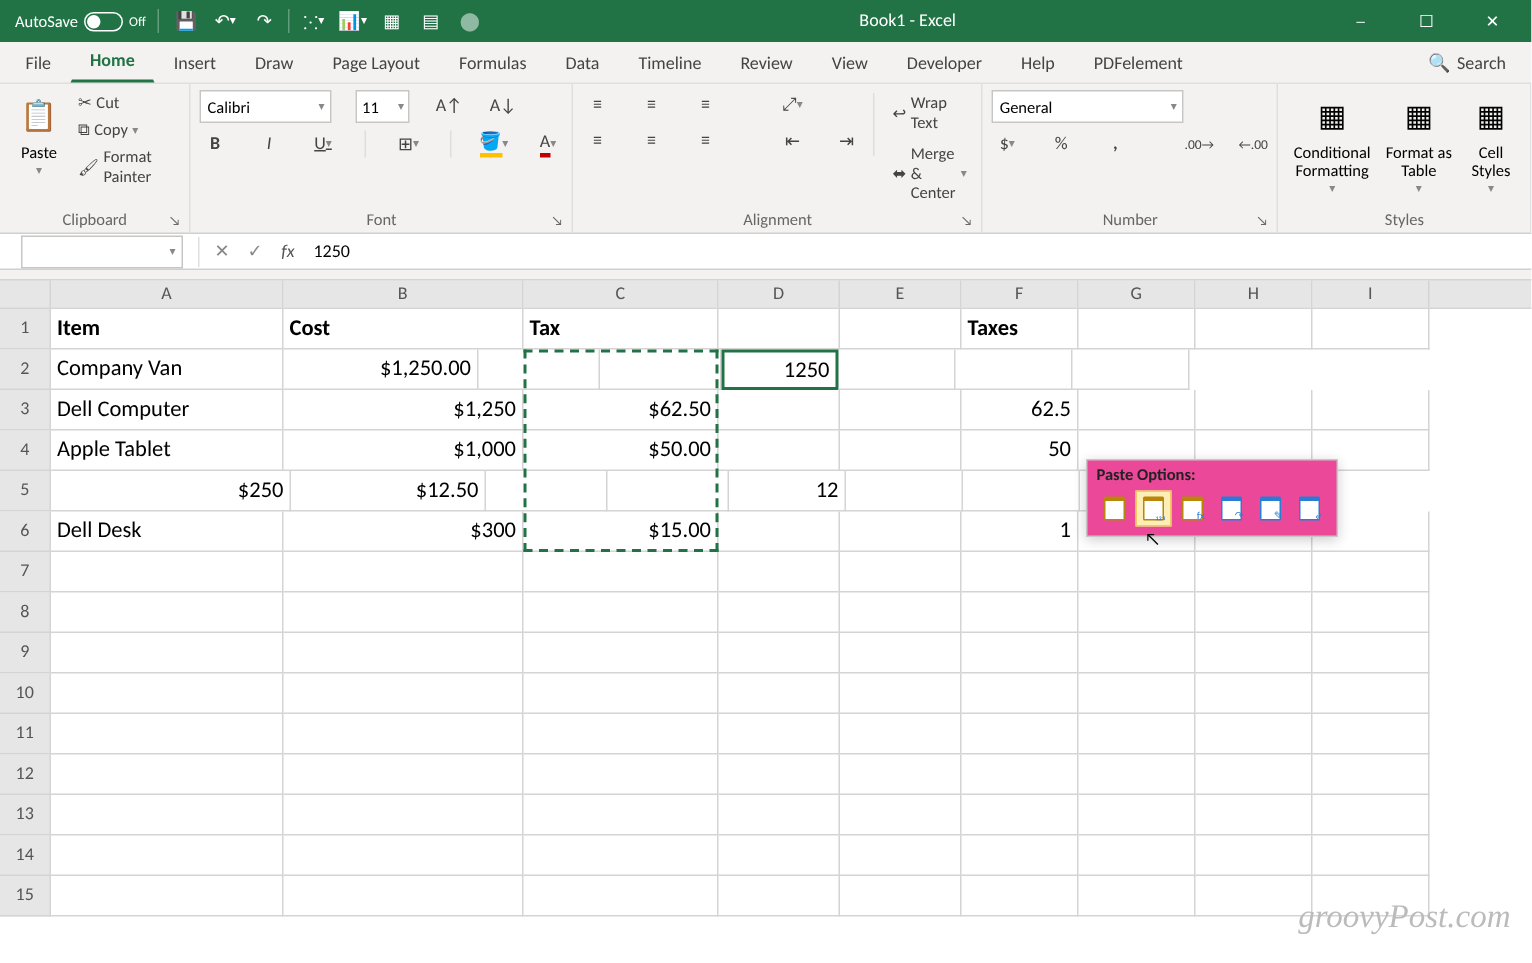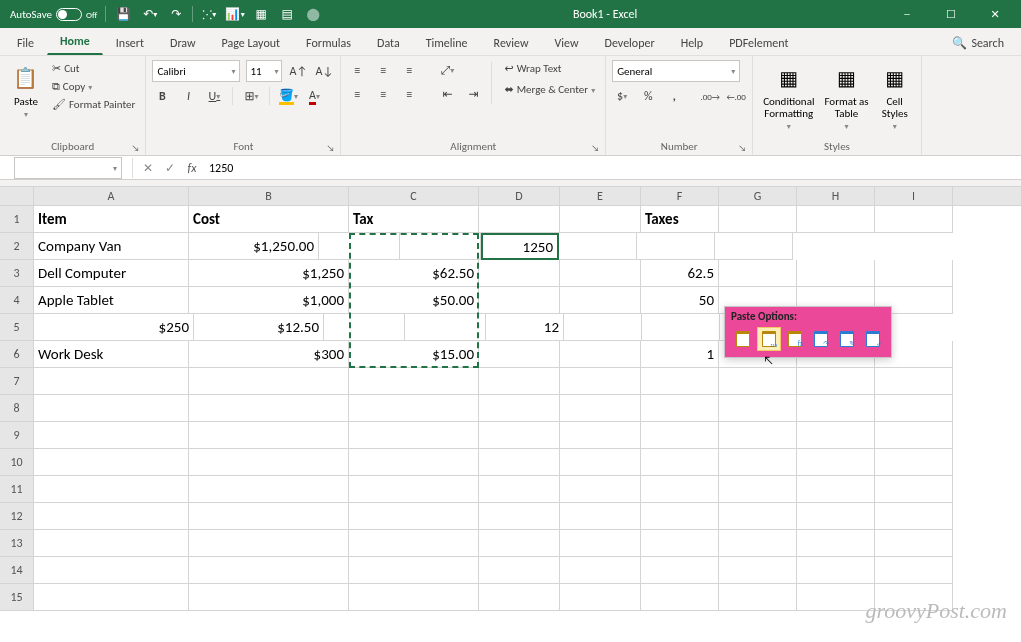--- a/index.html
+++ b/index.html
@@ -27,21 +27,21 @@
 
 .ribbon { height: 100px; background: #f3f2f1; display: flex; border-bottom: 1px solid #d0d0d0; }
 .group { display: flex; flex-direction: column; padding: 4px 6px 0; border-right: 1px solid #e1dfdd; }
 .group-body { flex: 1; display: flex; align-items: flex-start; gap: 2px; }
 .group-label { height: 18px; font-size: 11px; color: #666; text-align: center; display: flex; align-items: center; justify-content: center; position: relative; }
 .group-label .launcher { position: absolute; right: 0; bottom: 2px; font-size: 9px; color: #666;}
 .big-btn { display: flex; flex-direction: column; align-items: center; justify-content:flex-start; gap: 2px; padding: 2px 4px; cursor: pointer; min-width: 40px; text-align:center; font-size: 11px; line-height:1.1;}
 .big-btn .ico { width: 32px; height: 32px; display:flex; align-items:center; justify-content:center; font-size: 20px;}
 .btn { padding: 2px 4px; cursor: pointer; display: flex; align-items: center; gap: 3px; font-size: 11px; color: #444; }
 .col { display: flex; flex-direction: column; gap: 1px; }
-.row { display: flex; align-items: center; gap: 6px; }
+.row { display: flex; align-items: center; gap: 16px; }
 .fontname { width: 88px; height: 22px; border: 1px solid #c8c6c4; background: #fff; padding: 0 4px; font-size: 11px; display:flex; align-items:center; justify-content:space-between;}
 .fontsize { width: 36px; height: 22px; border: 1px solid #c8c6c4; background: #fff; padding: 0 3px; font-size: 11px; display:flex; align-items:center; justify-content:space-between;}
 .sm-btn { width: 20px; height: 20px; display:flex; align-items:center; justify-content:center; cursor:pointer; font-size:12px; color:#444;}
 .numfmt { width: 128px; height:22px; border:1px solid #c8c6c4; background:#fff; padding:0 4px; font-size:11px; display:flex;align-items:center;justify-content:space-between;}
 
 
 .formula-bar { height: 24px; border-bottom: 1px solid #d0d0d0; display: flex; align-items: center; background: #fff; }
 .namebox { width: 108px; height: 22px; border: 1px solid #c8c6c4; margin: 0 6px 0 14px; padding: 0 4px; font-size: 12px; display:flex; align-items:center; justify-content:space-between;}
 .fb-sep { width:1px; height:20px; background:#e1dfdd; margin:0 4px;}
 .fb-btn { width:22px; height:22px; display:flex; align-items:center; justify-content:center; color:#888; cursor:pointer;}
@@ -385,21 +385,21 @@
           <div class="cell cB right">$250</div>
           <div class="cell cC right">$12.50</div>
           <div class="cell cD"></div>
           <div class="cell cE"></div>
           <div class="cell cF right">12</div>
           <div class="cell cG"></div>
           <div class="cell cH"></div>
           <div class="cell cI"></div>
         </div>
         <div class="cellrow">
-          <div class="cell cA">Work Desk</div>
+          <div class="cell cA">Dell Desk</div>
           <div class="cell cB right">$300</div>
           <div class="cell cC right">$15.00</div>
           <div class="cell cD"></div>
           <div class="cell cE"></div>
           <div class="cell cF right">1</div>
           <div class="cell cG"></div>
           <div class="cell cH"></div>
           <div class="cell cI"></div>
         </div>
         <div class="cellrow">

